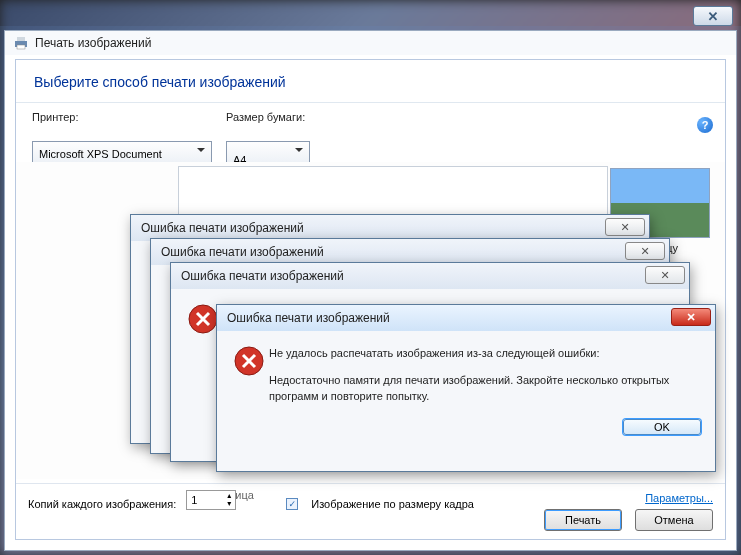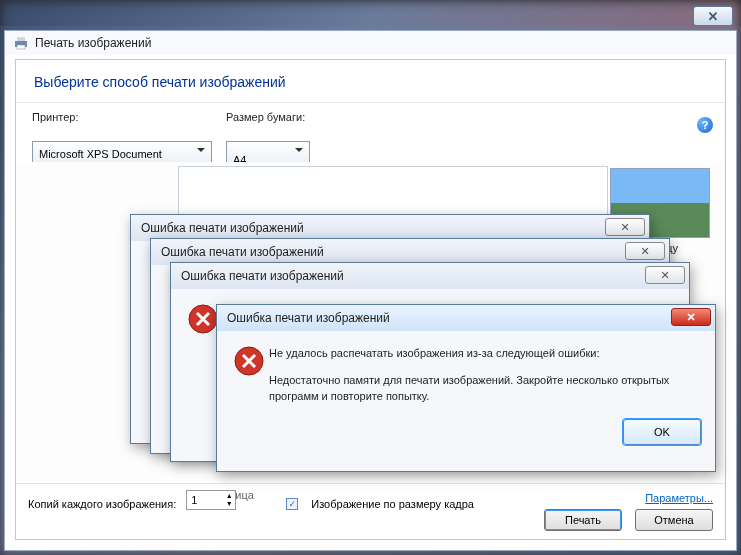--- a/index.html
+++ b/index.html
@@ -39,21 +39,21 @@
 .err-dlg { position: absolute; border: 1px solid #5a7a9a; background: linear-gradient(#fcfdff,#e8eef6 18px, #f5f7fa 18px); box-shadow: 2px 4px 12px rgba(0,0,0,0.35); }
 .err-titlebar { height: 26px; display: flex; align-items: center; padding: 0 6px 0 10px; font-size: 12px; color: #222; background: linear-gradient(#f0f4fa,#dde6f2); position: relative; }
 .err-dlg.front .err-titlebar { background: linear-gradient(#eaf4ff, #cfe3f8); }
 .err-close { position: absolute; right: 4px; top: 3px; width: 40px; height: 18px; border: 1px solid #888; border-radius: 3px; display: flex; align-items: center; justify-content: center; font-size: 11px; color: #555; background: linear-gradient(#fcfcfc,#e2e6ea); }
 .err-dlg.front .err-close { background: linear-gradient(#f48a7a,#c82a1a); border-color: #9a2015; color: #fff; font-weight: bold; }
 .err-body { padding: 14px 16px 14px 16px; display: flex; gap: 4px; }
 .err-icon { width: 32px; height: 32px; flex-shrink: 0; }
 .err-text { font-size: 11px; color: #222; line-height: 1.5; }
 .err-text .msg1 { margin-bottom: 10px; }
 .err-footer { display: flex; justify-content: flex-end; padding: 0 14px 14px; }
-.err-btn { min-width: 78px; height: 26px; border: 1px solid #4a8ac8; background: linear-gradient(#f6fbff,#d6e8f8); font-size: 11px; display:flex; align-items:center; justify-content:center; border-radius:3px; box-shadow: 0 0 0 1px #3c9cff; }
+.err-btn { min-width: 78px; height: 16px; border: 1px solid #4a8ac8; background: linear-gradient(#f6fbff,#d6e8f8); font-size: 11px; display:flex; align-items:center; justify-content:center; border-radius:3px; box-shadow: 0 0 0 1px #3c9cff; }
 svg { display:block; }
 </style>
 </head>
 <body>
 
 <div class="bg-blur"></div>
 <div class="bg-close">
     <span>✕</span>
   </div>
 

